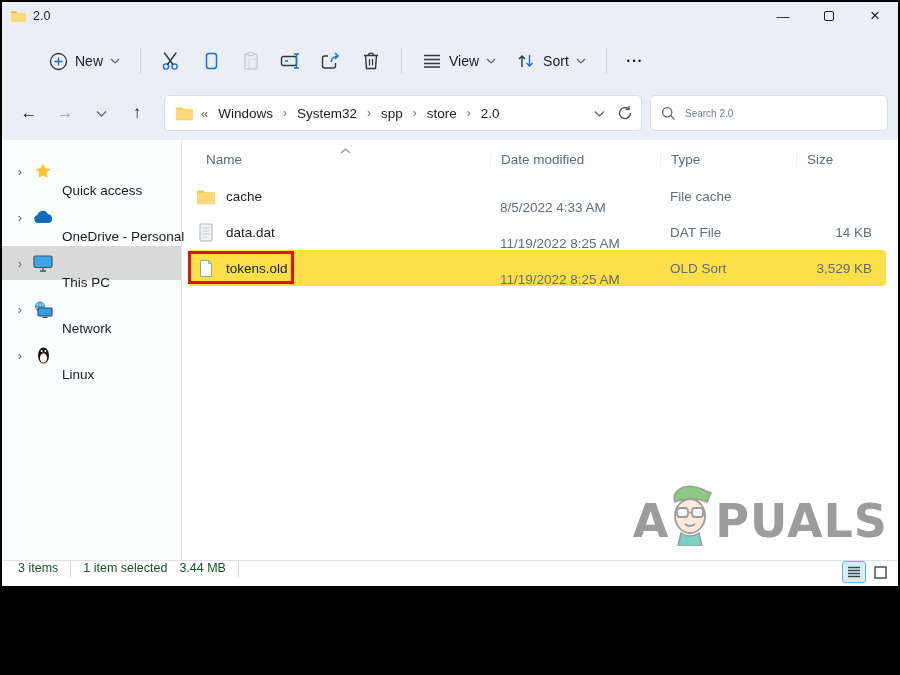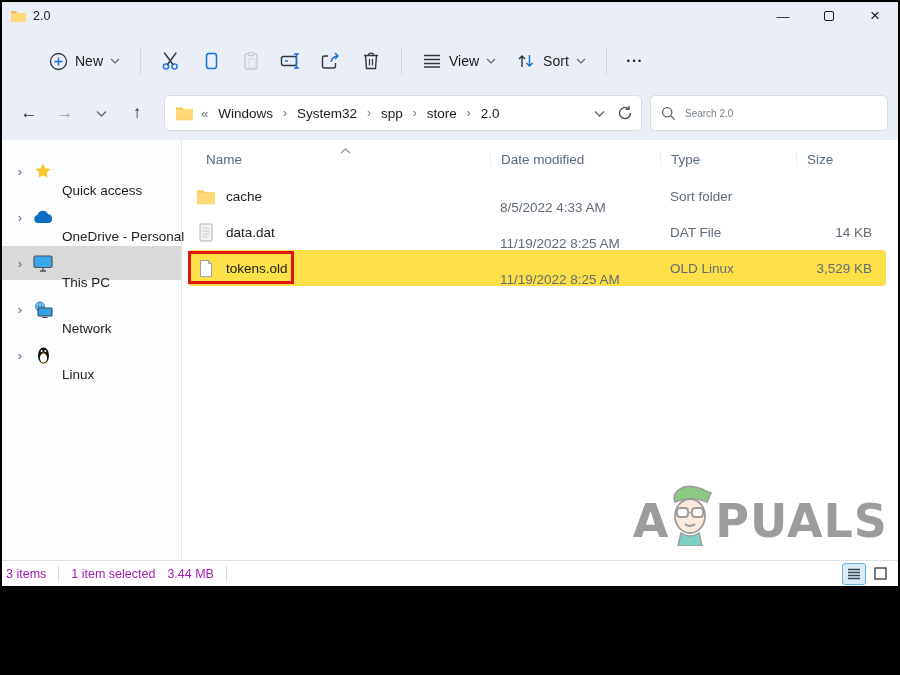--- a/index.html
+++ b/index.html
@@ -59,21 +59,21 @@
   .cell-date { width:170px; color:#616c78; padding-left:10px;margin-top:22px; }
   .cell-type { width:136px; color:#616c78; padding-left:10px; }
   .cell-size { width:90px; color:#616c78; text-align:right; padding-right:14px; }
   .file-ic { width:20px; height:20px; display:flex; align-items:center; justify-content:center; flex:0 0 auto; }
   .red-annot { position:absolute; left:0px; top:1px; width:106px; height:33px; border:3px solid #df1410; pointer-events:none; }
   
   .watermark { position:absolute; right:10px; bottom:18px; display:flex; align-items:flex-end; user-select:none; }
   .wm-text { font-size:46px; font-weight:bold; color:#9c9c9c; letter-spacing:1px; line-height:0.9; font-family:"DejaVu Sans", sans-serif; }
   .wm-face { margin:0 -2px -4px -4px; }
   
-  .statusbar { height:26px; background:#fff; border-top:1px solid #dcdfe3; display:flex; align-items:center; font-size:12.5px; color:#a21caf; padding:0 6px 0 4px; flex:0 0 auto; }
+  .statusbar { height:26px; background:#fff; border-top:1px solid #dcdfe3; display:flex; align-items:flex-start; font-size:12.5px; color:#14532d; padding:0 6px 0 16px; flex:0 0 auto; }
   .sb-sep { width:1px; height:16px; background:#d6d9dd; margin:0 12px; }
   .sb-group { display:flex; align-items:center; gap:12px; }
   .sb-spacer { flex:1; }
   .sb-toggle { width:24px; height:22px; display:flex; align-items:center; justify-content:center; border-radius:3px; margin-left:2px; }
   .sb-toggle.active { background:#d9ecfb; border:1px solid #66b1e3; }
   svg { display:block; }
 </style>
 </head>
 <body>
 
@@ -341,21 +341,21 @@
           <div class="cell-name">
             <span class="file-ic">
               <svg width="20" height="17" viewBox="0 0 20 17">
                   <path d="M1 2.5 h6.5 l1.6 1.8 H19 v12 H1 z" fill="#fcc84d"></path>
                   <rect x="1" y="4.8" width="18" height="11.2" fill="#ffd978"></rect>
                 </svg>
             </span>
             <span>cache</span>
           </div>
           <div class="cell-date">8/5/2022 4:33 AM</div>
-          <div class="cell-type">Sort folder</div>
+          <div class="cell-type">File cache</div>
           <div class="cell-size"></div>
         </div>
 
         <div class="frow">
           <div class="cell-name">
             <span class="file-ic">
               <svg width="16" height="19" viewBox="0 0 16 19">
                   <rect x="2" y="1" width="12" height="17" rx="1" fill="#f2f3f4" stroke="#aeb4bb" stroke-width="1"></rect>
                   <path d="M4.5 5 h7 M4.5 8 h7 M4.5 11 h7 M4.5 14 h5" stroke="#c2c7cd" stroke-width="1"></path>
                 </svg>
@@ -372,21 +372,21 @@
           <div class="cell-name">
             <span class="file-ic">
               <svg width="16" height="19" viewBox="0 0 16 19">
                   <path d="M2.5 1.5 h8 l3 3 v13 h-11 z" fill="#ffffff" stroke="#9aa2ab" stroke-width="1"></path>
                   <path d="M10.5 1.5 v3 h3" fill="none" stroke="#9aa2ab" stroke-width="1"></path>
                 </svg>
             </span>
             <span>tokens.old</span>
           </div>
           <div class="cell-date">11/19/2022 8:25 AM</div>
-          <div class="cell-type">OLD Linux</div>
+          <div class="cell-type">OLD Sort</div>
           <div class="cell-size">3,529 KB</div>
         </div>
       </div>
 
       <div class="watermark">
         <span class="wm-text">A</span>
         <span class="wm-face">
           <svg width="52" height="62" viewBox="0 0 52 62">
             <path d="M10 18 C6 8 18 0 30 3 C42 5 46 12 42 18 C34 14 18 14 10 18 z" fill="#8cc982" stroke="#9c9c9c" stroke-width="1.5"></path>
             <path d="M38 6 l8 3 -3 7" fill="#8cc982" stroke="#9c9c9c" stroke-width="1.5"></path>

